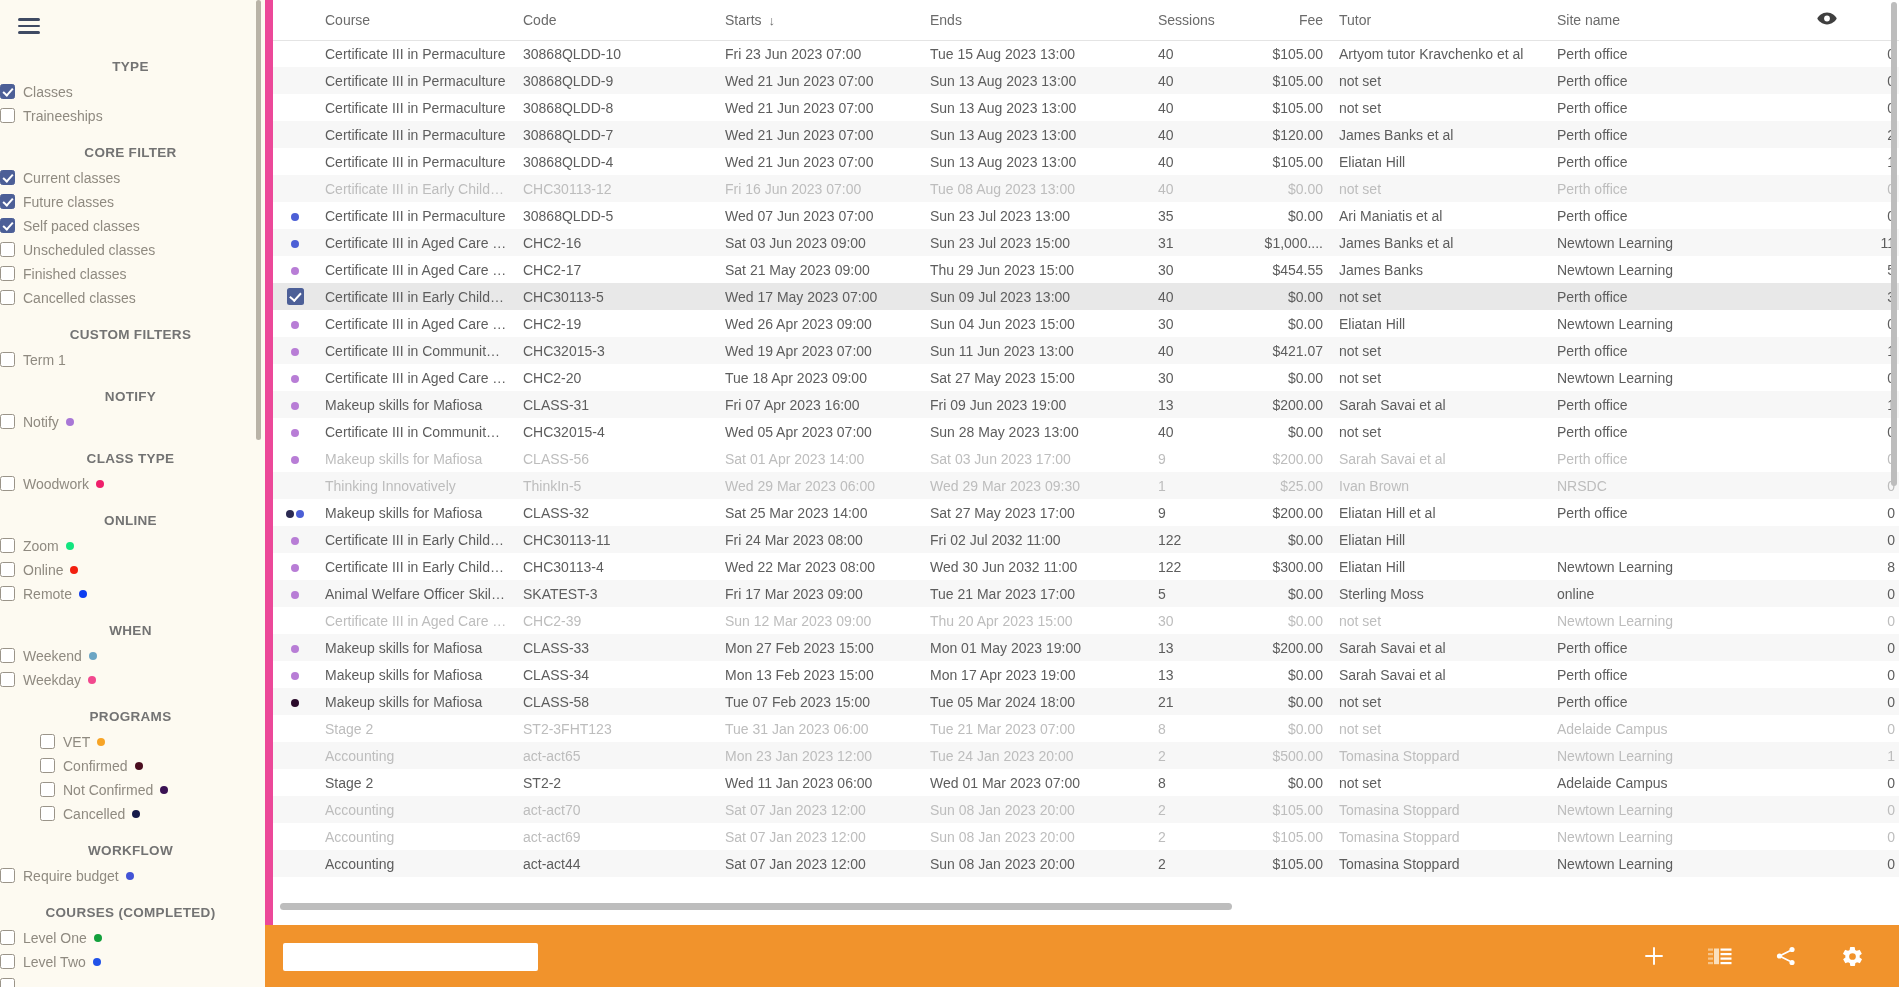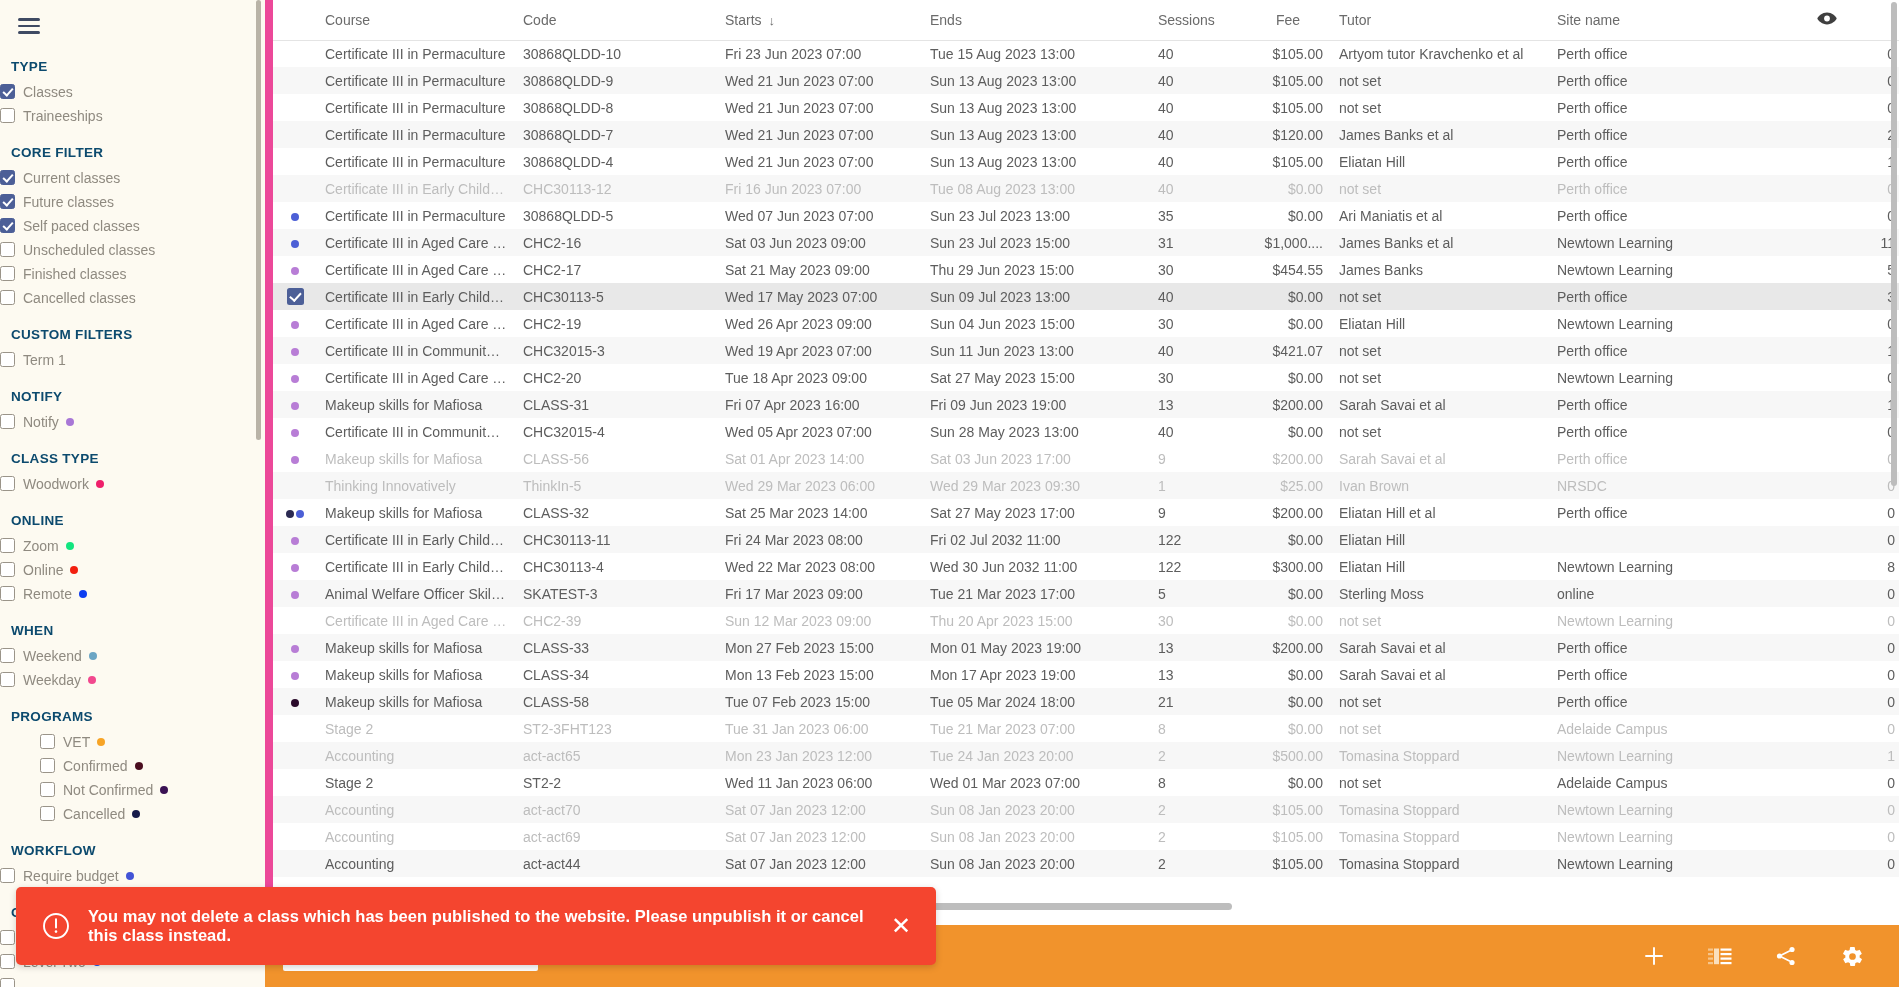--- a/index.html
+++ b/index.html
@@ -42,24 +42,25 @@
   }
   .filter-scroll {
     padding: 0 0 0 0;
     height: 940px;
     overflow: hidden;
     position: relative;
   }
   .group-title {
     font-size: 13.5px;
     font-weight: bold;
-    color: #0c4a6e;
+    color: #737373;
     letter-spacing: 0.3px;
     margin: 17px 15px 6px 11px;
     text-transform: uppercase;
+    text-align: center;
   }
   .group-title.first { margin-top: 11px; }
   .f-item {
     display: flex;
     align-items: center;
     height: 24px;
     cursor: pointer;
     font-size: 14px;
     color: #9a9489;
     white-space: nowrap;
@@ -441,21 +442,21 @@
     <div class="table-wrap">
       <table class="grid">
         <thead>
           <tr>
             <th class="sel"></th>
             <th class="c-course"><span>Course</span></th>
             <th class="c-code"><span>Code</span></th>
             <th class="c-starts"><span>Starts</span><span class="sort-arrow">↓</span></th>
             <th class="c-ends"><span>Ends</span></th>
             <th class="c-sessions"><span>Sessions</span></th>
-            <th class="c-fee" style="text-align:center"><span>Fee</span></th>
+            <th class="c-fee" style="text-align:right"><span>Fee</span></th>
             <th class="c-tutor"><span>Tutor</span></th>
             <th class="c-site"><span>Site name</span></th>
             <th class="c-count eye-wrap">
               <span class="eye">
                 <svg width="20" height="13" viewBox="0 0 20 13" aria-hidden="true">
                   <path d="M10 0.6C5.2 0.6 1.4 4.1 0.3 6.5c1.1 2.4 4.9 5.9 9.7 5.9s8.6-3.5 9.7-5.9C18.6 4.1 14.8 0.6 10 0.6z" fill="#3f3f3f"></path>
                   <circle cx="10" cy="6.5" r="2.9" fill="#ffffff"></circle>
                 </svg>
               </span>
             </th>
@@ -877,25 +878,14 @@
     <div class="ic">
       <svg width="23" height="23" viewBox="0 0 24 24" aria-hidden="true">
         <path fill="#fff" d="M19.4 13a7.6 7.6 0 000-2l2.1-1.6a.5.5 0 00.1-.6l-2-3.5a.5.5 0 00-.6-.2l-2.5 1a7.3 7.3 0 00-1.7-1l-.4-2.6a.5.5 0 00-.5-.4h-4a.5.5 0 00-.5.4l-.4 2.6a7.3 7.3 0 00-1.7 1l-2.5-1a.5.5 0 00-.6.2l-2 3.5a.5.5 0 00.1.6L4.6 11a7.6 7.6 0 000 2l-2.1 1.6a.5.5 0 00-.1.6l2 3.5c.1.2.4.3.6.2l2.5-1c.5.4 1.1.8 1.7 1l.4 2.6c0 .2.2.4.5.4h4c.3 0 .5-.2.5-.4l.4-2.6c.6-.2 1.2-.6 1.7-1l2.5 1c.2.1.5 0 .6-.2l2-3.5a.5.5 0 00-.1-.6L19.4 13zM12 15.5A3.5 3.5 0 1115.5 12 3.5 3.5 0 0112 15.5z"></path>
       </svg>
     </div>
   </div>
 
   <div class="searchbox"></div>
   <div class="bottom-left-accent"></div>
 
-  <div class="toast">
-    <div class="warn-icon">
-      <svg width="28" height="28" viewBox="0 0 28 28" aria-hidden="true">
-        <circle cx="14" cy="14" r="12" fill="none" stroke="#fff" stroke-width="1.9"></circle>
-        <path d="M14 7.2v8.4" stroke="#fff" stroke-width="2" stroke-linecap="round"></path>
-        <circle cx="14" cy="19.6" r="1.3" fill="#fff"></circle>
-      </svg>
-    </div>
-    <div class="msg">You may not delete a class which has been published to the website. Please unpublish it or cancel this class instead.</div>
-    <div class="close-x">✕</div>
-  </div>
 
 </div>
 
 </body></html>

